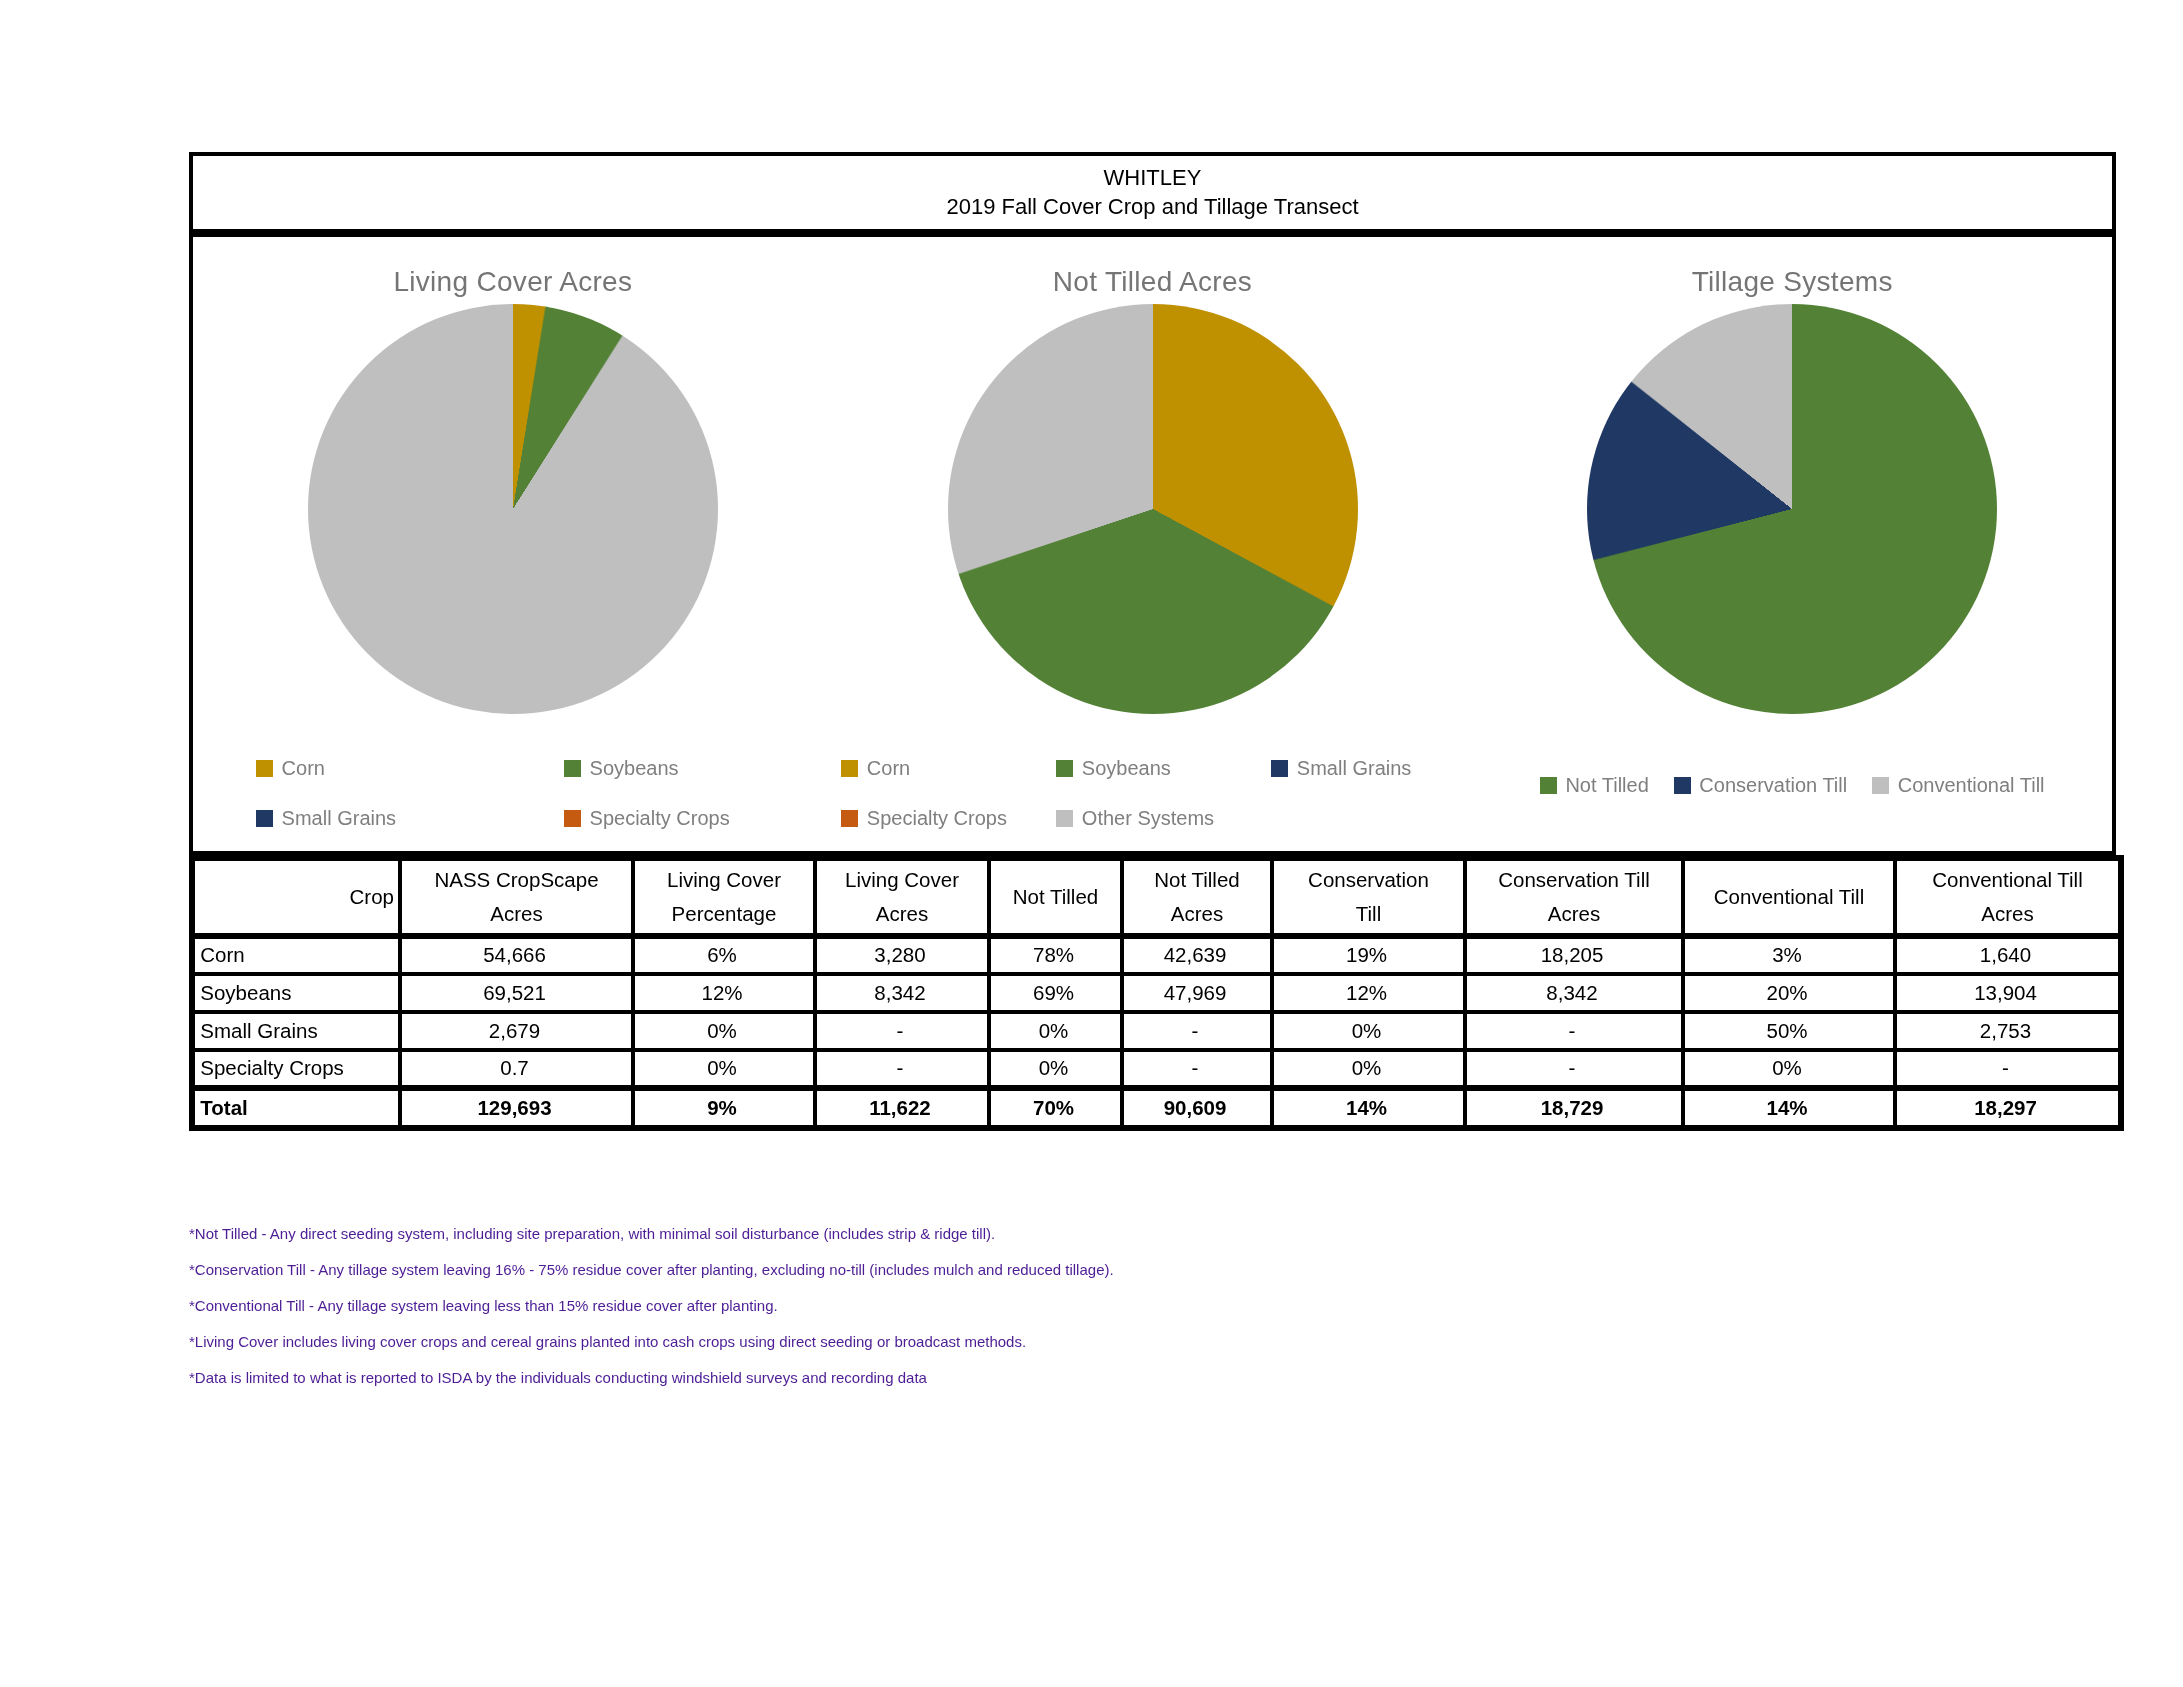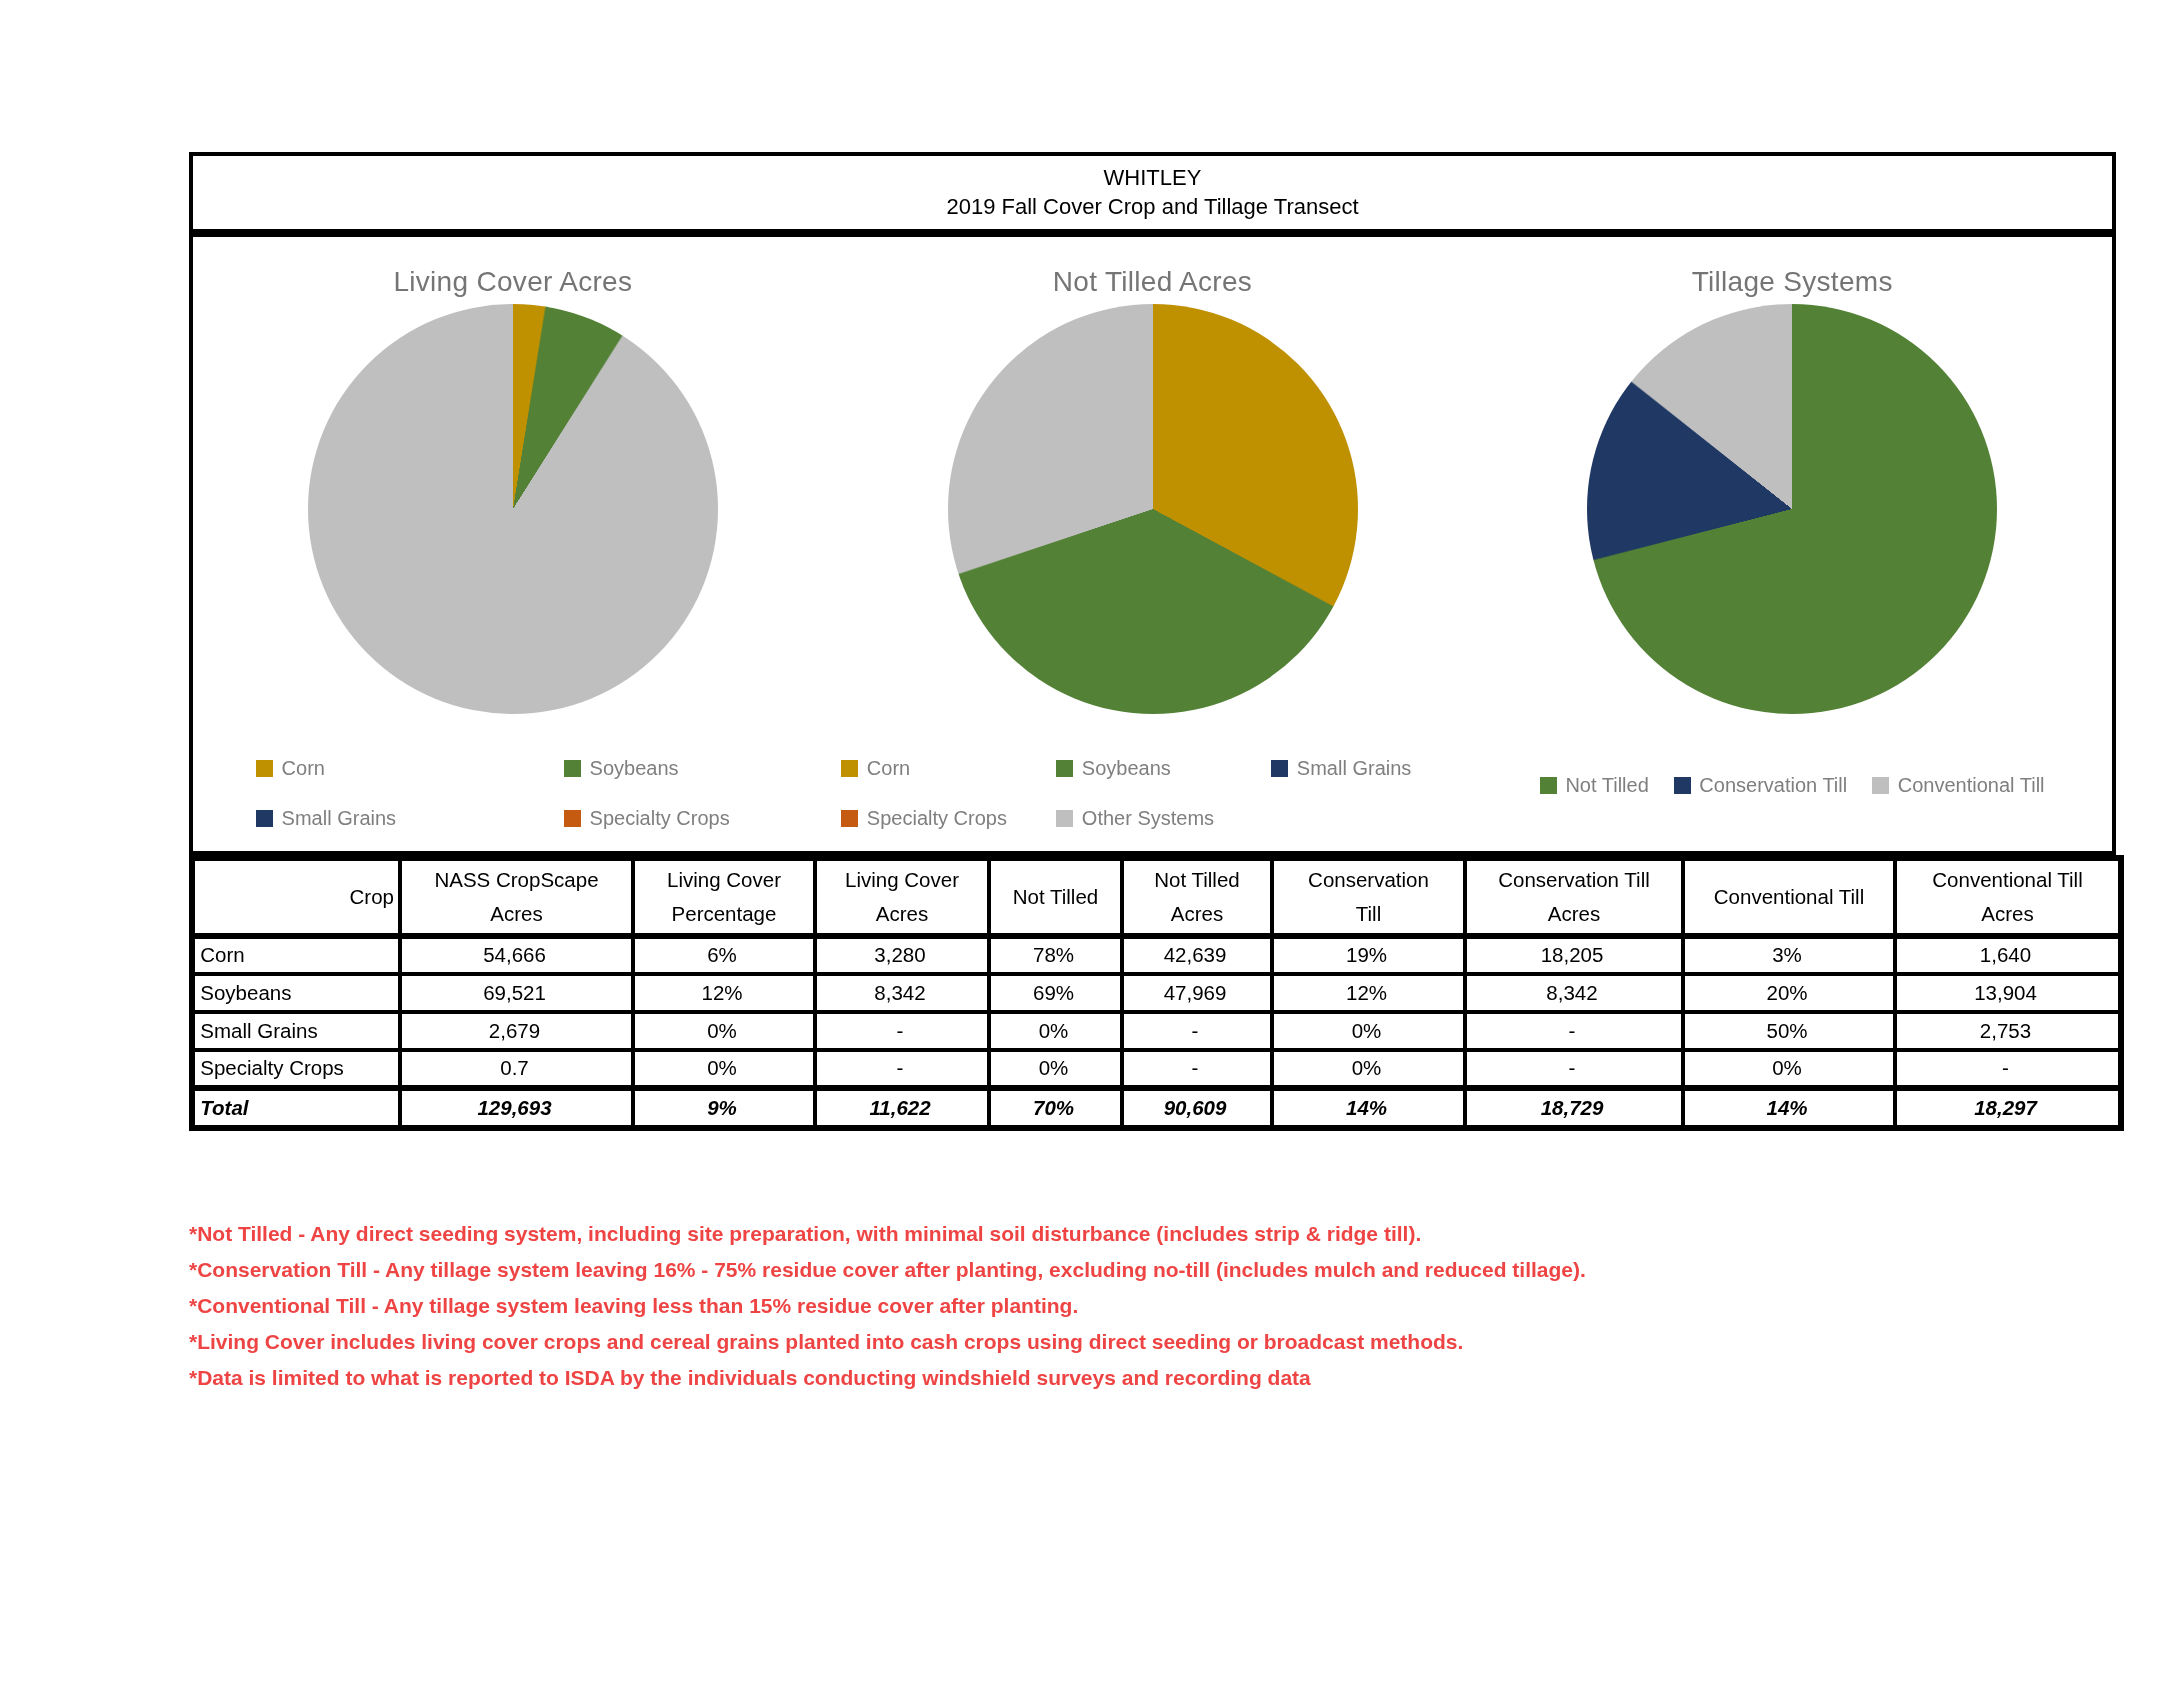--- a/index.html
+++ b/index.html
@@ -43,30 +43,30 @@
   }
   table.data thead tr { height:78px; }
   table.data tbody tr { height:38px; }
   table.data th {
     font-weight:400; text-align:center; white-space:pre-line; line-height:34px; padding:0 4px;
   }
   table.data th:first-child { text-align:right; padding-left:5.3px; }
   table.data td { text-align:center; padding:0 8px 0 4px; }
   table.data td:first-child { text-align:left; padding-left:5.3px; }
   table.data thead tr th { border-bottom-width:6.6px; }
-  tr.total-row td { font-weight:700; font-style:italic; border-top-width:6px; height:40px; }
+  tr.total-row td { font-weight:700; border-top-width:6px; height:40px; }
 
   
   col.c0{width:208px;} col.c1{width:233px;} col.c2{width:182px;} col.c3{width:174px;}
   col.c4{width:133px;} col.c5{width:150px;} col.c6{width:193px;} col.c7{width:218px;}
   col.c8{width:212px;} col.c9{width:226px;}
 
   
   .footnotes { margin-top:85px; }
-  .footnotes p { font-size:21px; line-height:36px; color:#ef4444;font-weight:bold; }
+  .footnotes p { font-size:15px; line-height:36px; color:#4c1d95; }
 </style>
 </head>
 <body>
 
 <div class="content">
 
   <div class="header-box">
     <div class="header-line">WHITLEY</div>
     <div class="header-line">2019 Fall Cover Crop and Tillage Transect</div>
   </div>

